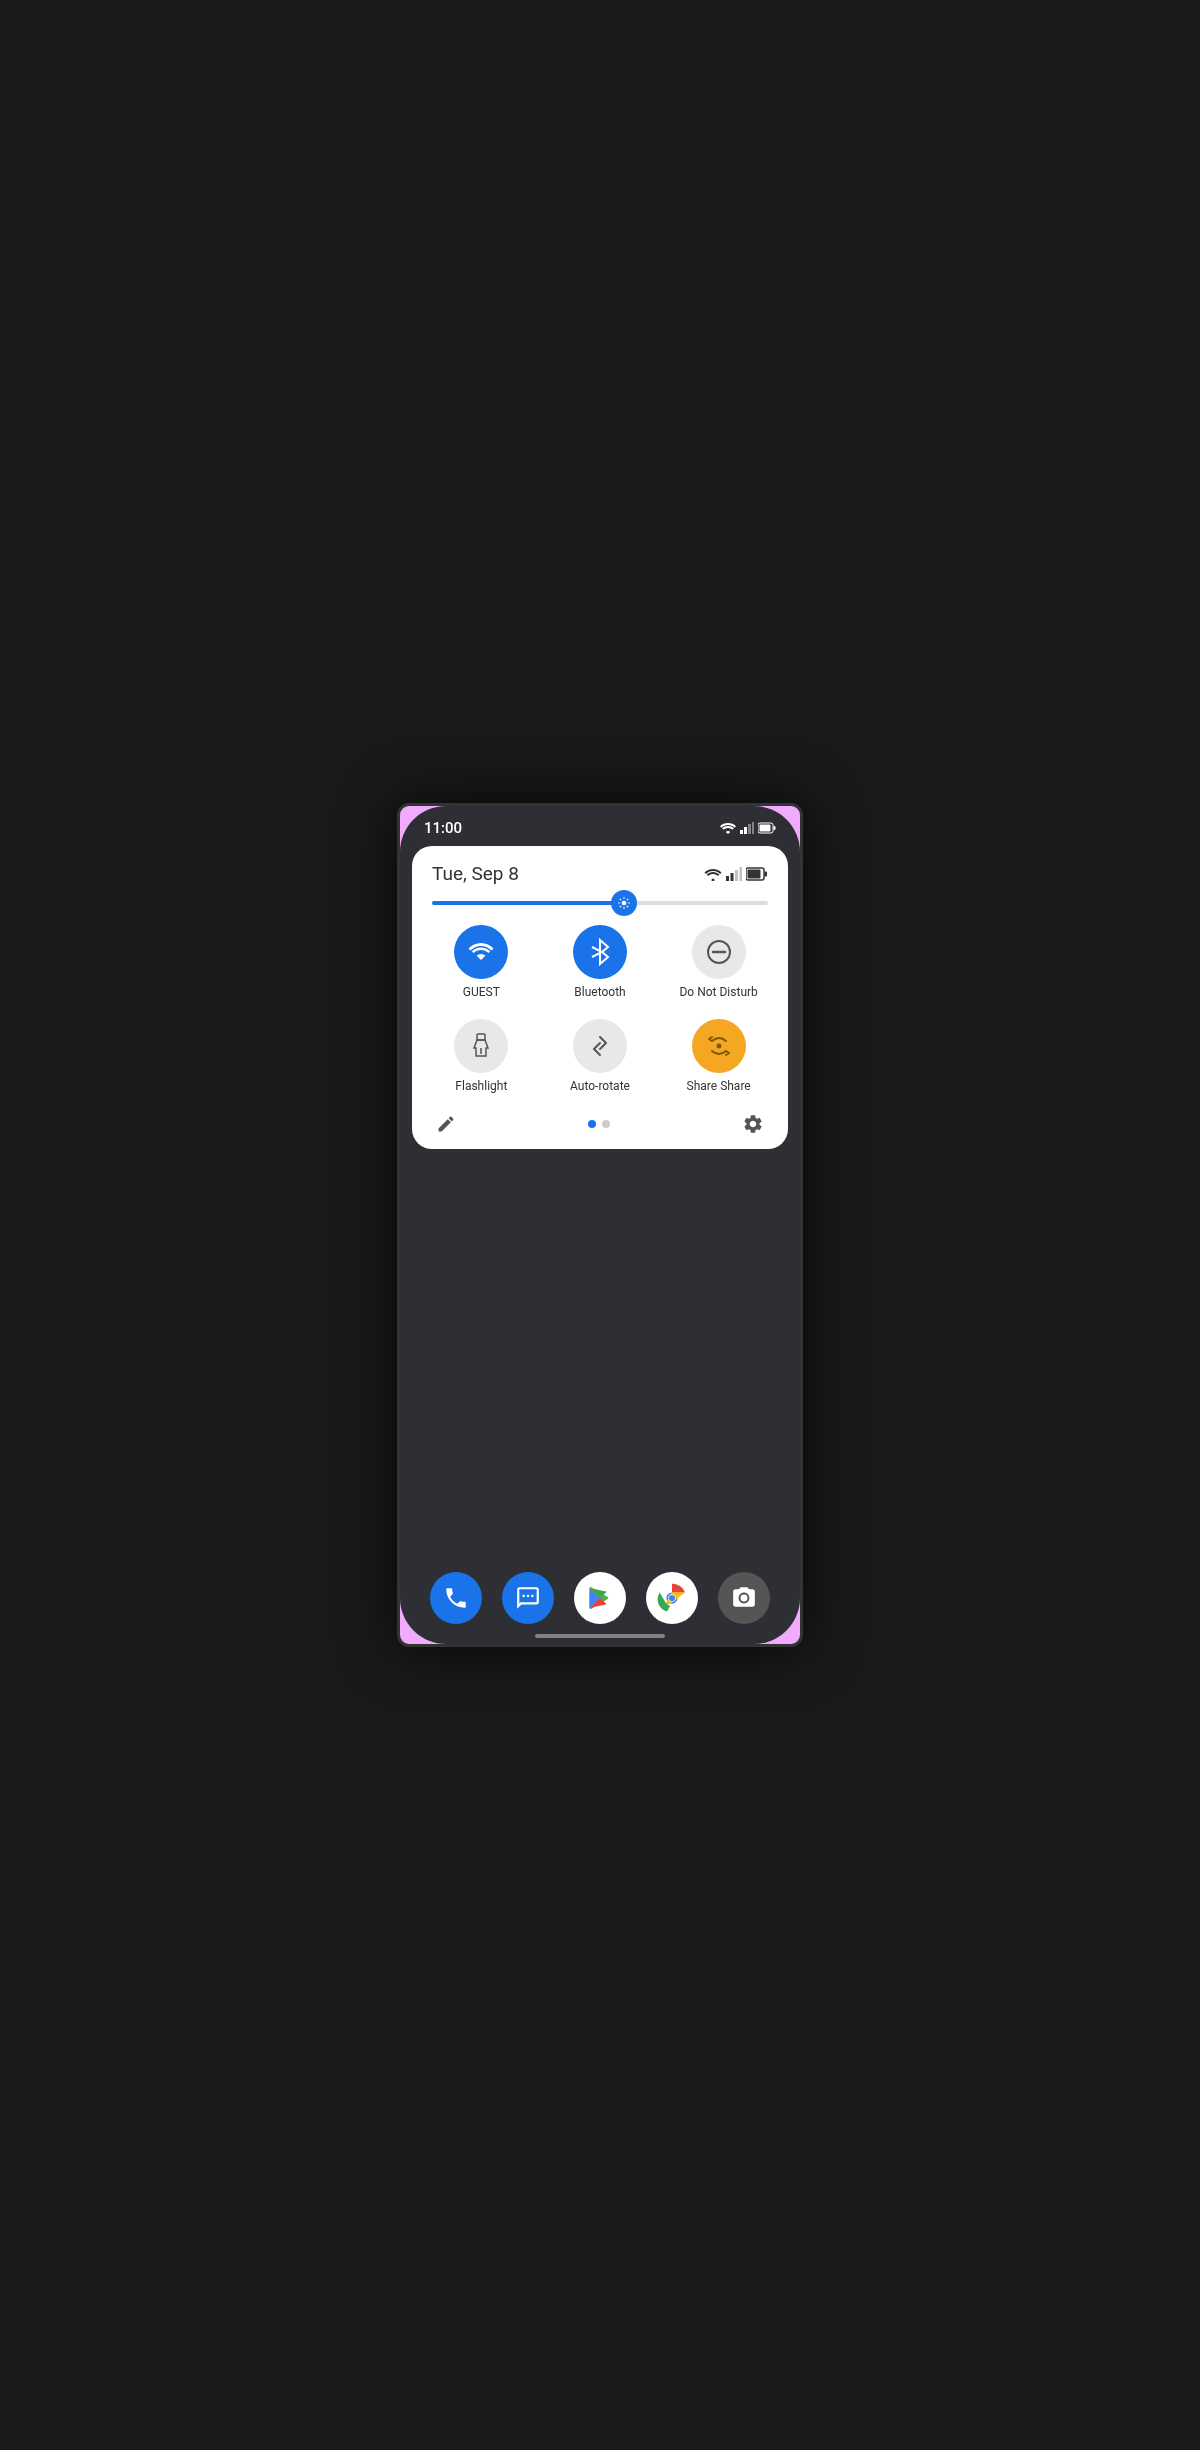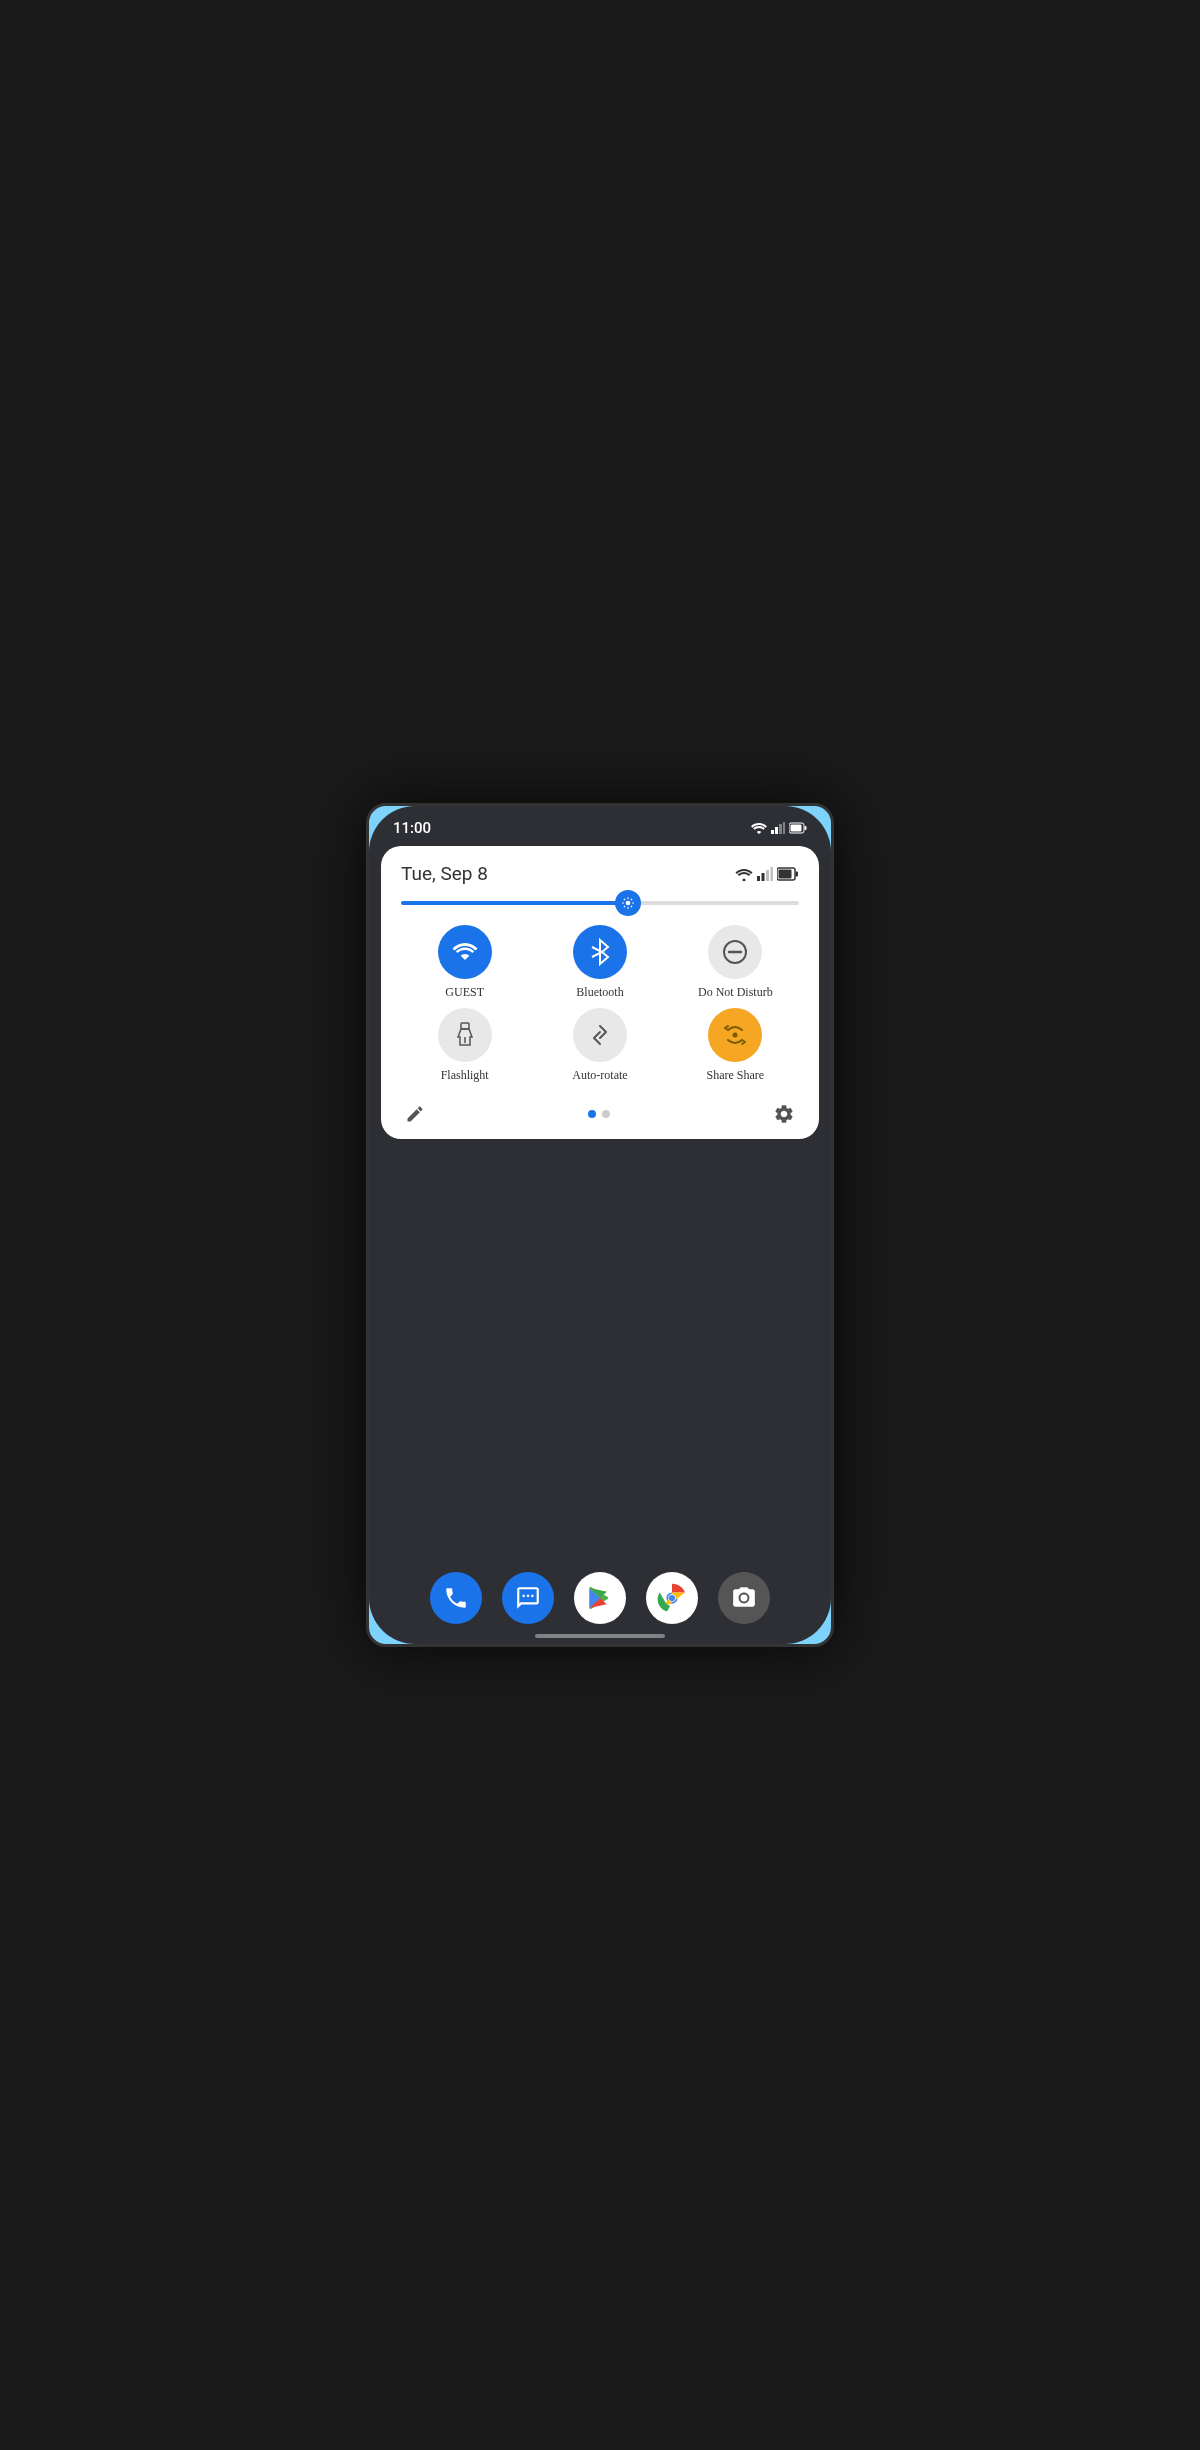--- a/index.html
+++ b/index.html
@@ -7,24 +7,24 @@
     body {
       background: #1a1a1a;
       display: flex;
       justify-content: center;
       align-items: center;
       min-height: 100vh;
       font-family: 'Roboto', Arial, sans-serif;
     }
 
     .phone-frame {
-      width: 468px;
+      width: 406px;
       height: 844px;
-      background: #7dd3fc;
-      border-radius: 20px;
+      background: #f0abfc;
+      border-radius: 12px;
       position: relative;
       overflow: hidden;
       border: 3px solid #333;
       box-shadow: 0 0 60px rgba(0,0,0,0.8);
     }
 
     .phone-screen {
       width: 100%;
       height: 100%;
       background: #2d2f35;
@@ -120,23 +120,22 @@
       border-radius: 50%;
       display: flex;
       align-items: center;
       justify-content: center;
     }
 
     
     .tiles-grid {
       display: grid;
       grid-template-columns: repeat(3, 1fr);
-      gap: 8px;
+      gap: 20px;
       margin-bottom: 20px;
-      font-family: Liberation Serif, serif;
     }
 
     .tile {
       display: flex;
       flex-direction: column;
       align-items: center;
       gap: 6px;
       cursor: pointer;
     }
 

